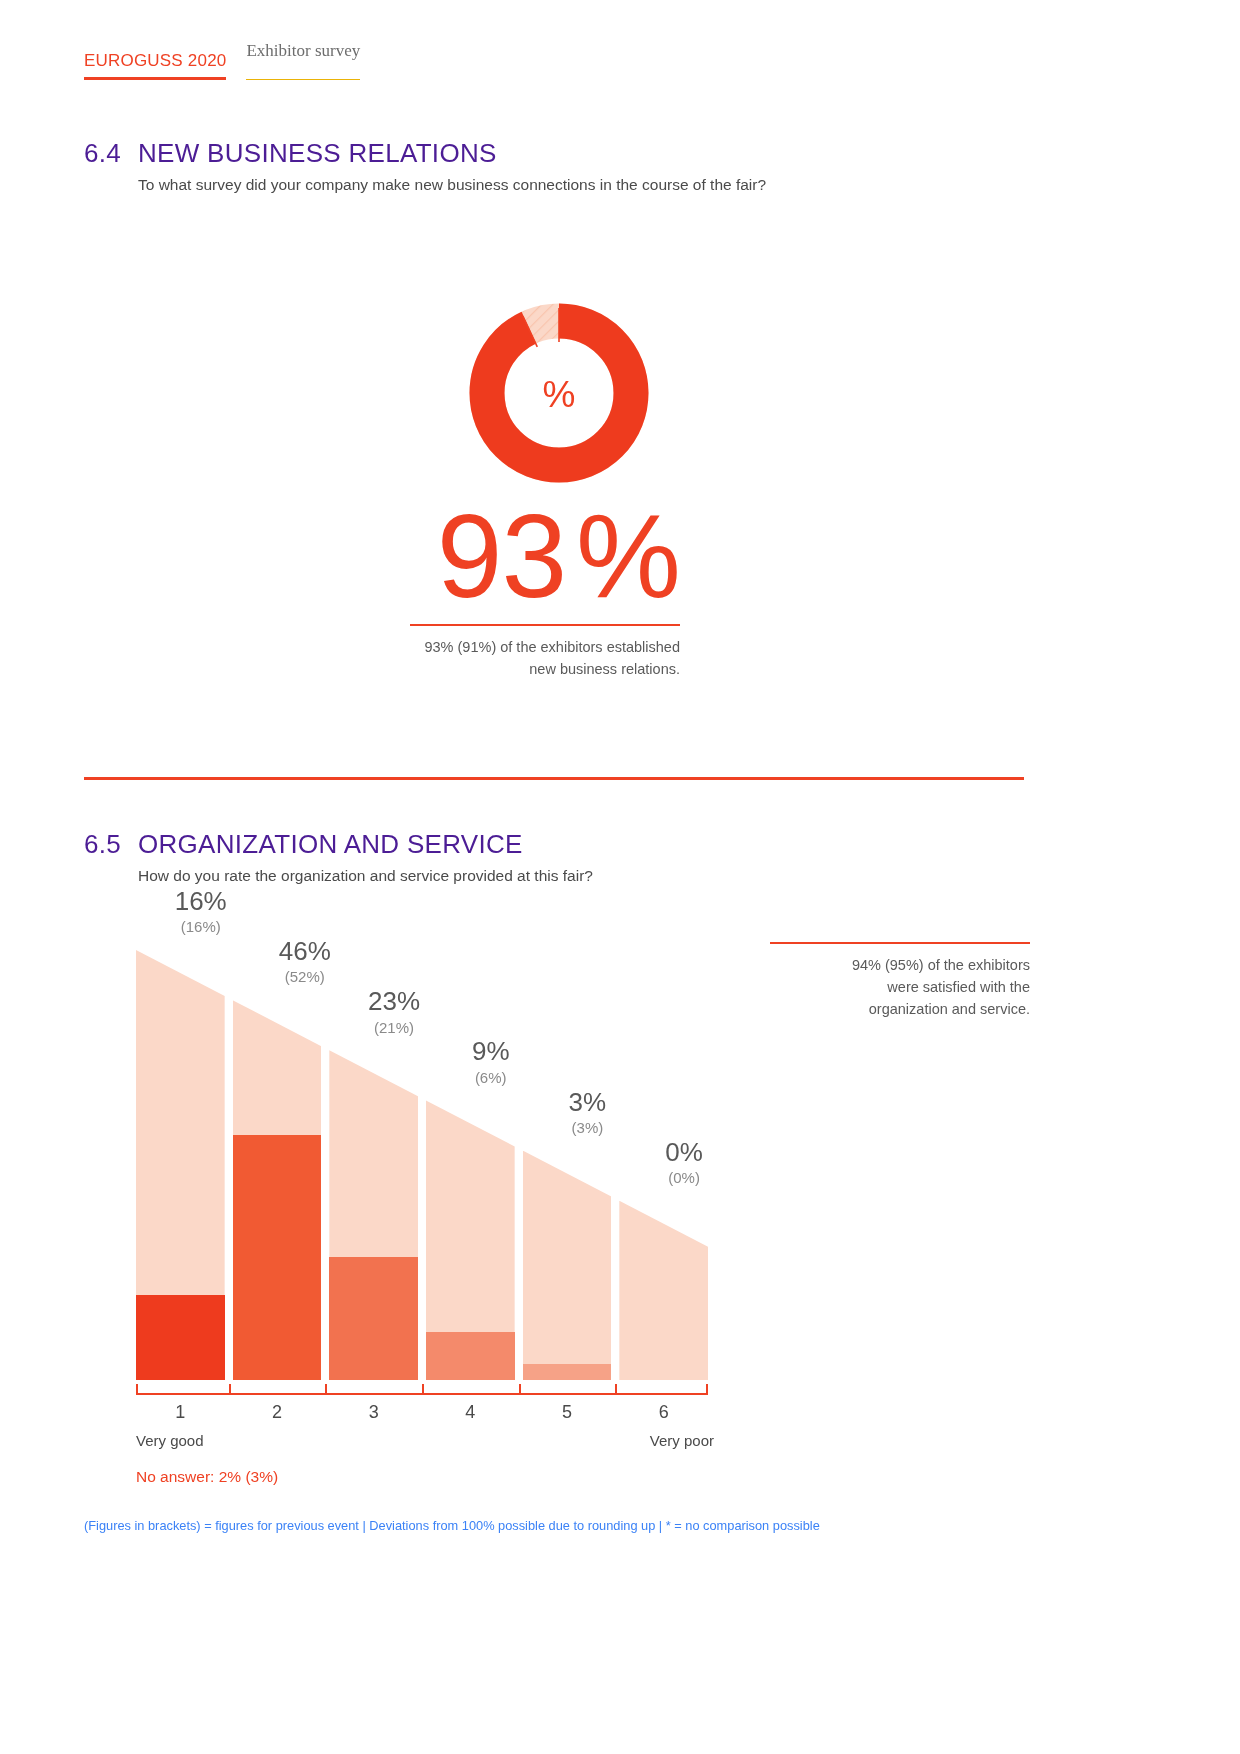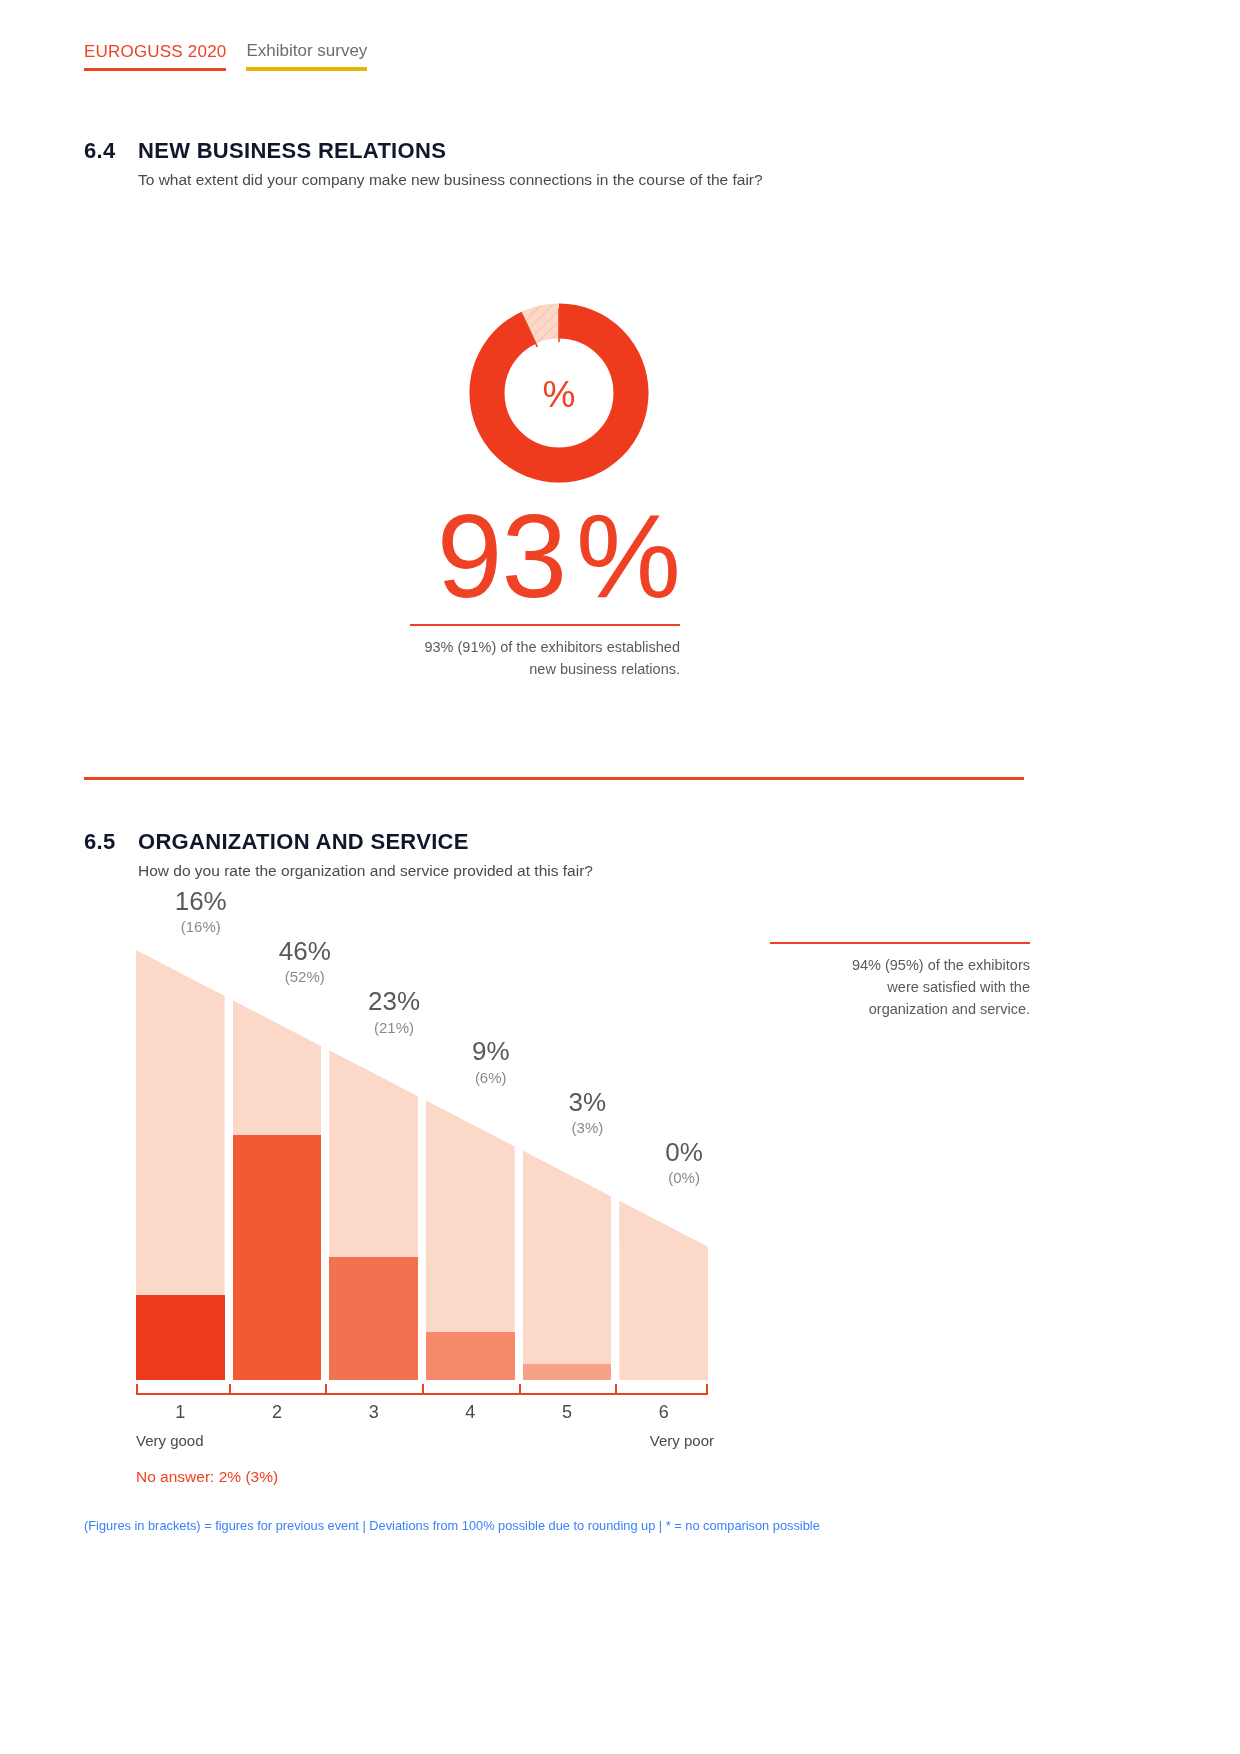--- a/index.html
+++ b/index.html
@@ -29,34 +29,35 @@
     font-size: 17px;
     color: #ef4123;
     letter-spacing: 0.2px;
     padding-bottom: 6px;
     border-bottom: 3px solid #ef4123;
     line-height: 1.1;
   }
   .header-sub {
     font-size: 17px;
     color: #6d6d6d;
-    padding-bottom: 6px;
-    border-bottom: 4px solid #eab308;
+    padding-bottom: 18px;
+    border-bottom: 1px solid #eab308;
     line-height: 1.1;
+    font-family: Liberation Serif, serif;
   }
 
   
   .section-head {
     position: absolute;
     left: 84px;
   }
   .sec-title {
-    font-size: 22px;
-    color: #0f172a;
-    font-weight: 700;
+    font-size: 26px;
+    color: #4c1d95;
+    font-weight: 400;
     letter-spacing: 0.3px;
     white-space: nowrap;
   }
   .sec-num {
     display: inline-block;
     min-width: 54px;
   }
   .sec-sub {
     font-size: 15.5px;
     color: #4a4a4a;
@@ -216,21 +217,21 @@
 
 <div class="header">
   <div class="header-brand">EUROGUSS 2020</div>
   <div class="header-sub">Exhibitor survey</div>
 </div>
 
 <div class="section-head" style="top:138px;">
   <div class="sec-title">
     <span class="sec-num">6.4</span><span>NEW BUSINESS RELATIONS</span>
   </div>
-  <div class="sec-sub">To what extent did your company make new business connections in the course of the fair?</div>
+  <div class="sec-sub">To what survey did your company make new business connections in the course of the fair?</div>
 </div>
 
 <div class="donut-wrap">
   <svg width="186" height="186" viewBox="0 0 186 186">
     <defs>
       <pattern id="hatch" width="8" height="8" patternTransform="rotate(45)" patternUnits="userSpaceOnUse">
         <rect width="8" height="8" fill="#fbd8c8"></rect>
         <line x1="0" y1="0" x2="0" y2="8" stroke="#f9c4ad" stroke-width="2.4"></line>
       </pattern>
     </defs>

